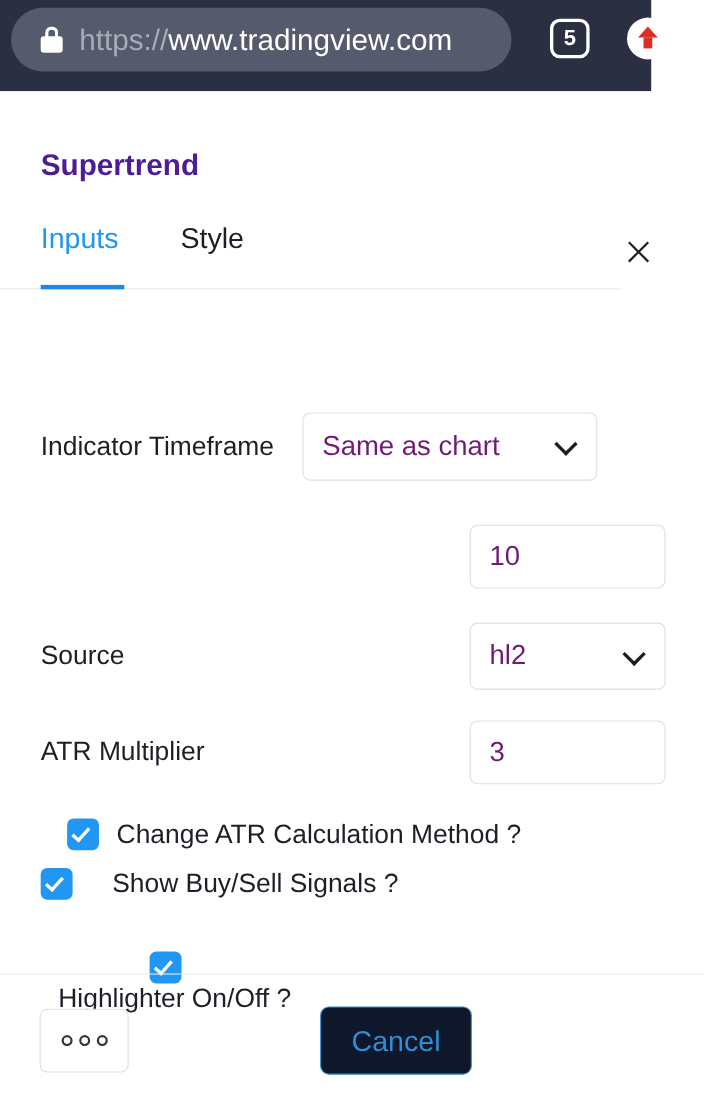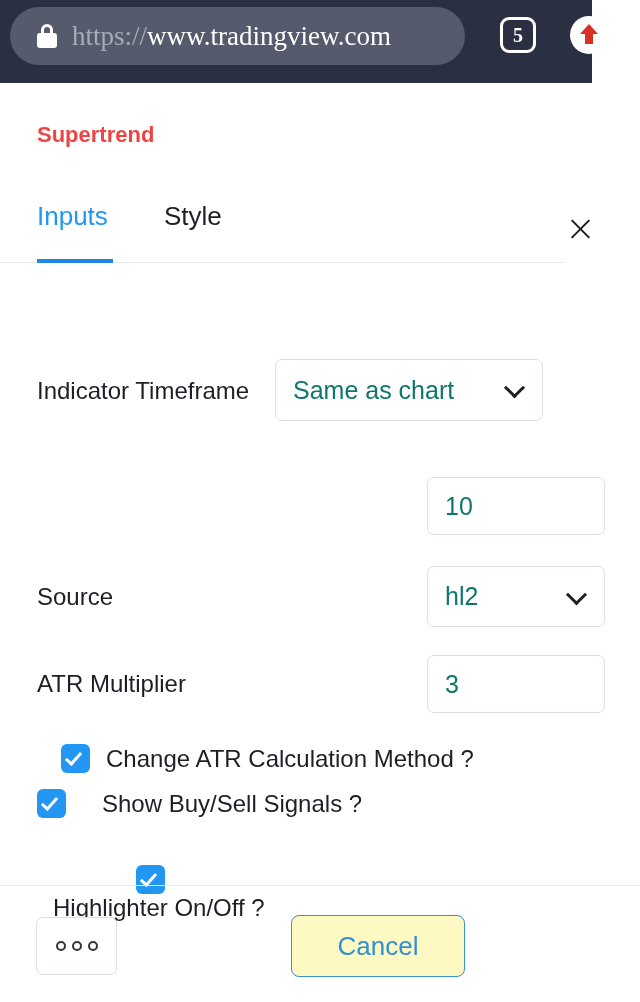--- a/index.html
+++ b/index.html
@@ -8,21 +8,21 @@
     font-family: "Liberation Sans", sans-serif;
     background: #ffffff;
     overflow: hidden;
   }
 
   
   .browser-bar {
     position: absolute; left: 0; top: 0;
     width: 592px; height: 83px;
     background: #2b2f42;
-    display: flex; align-items: center; font-family: Liberation Serif, serif;
+    display: flex; align-items: center;
   }
   .url-pill {
     position: absolute; left: 10px; top: 7px;
     width: 455px; height: 58px;
     background: #555b6d;
     border-radius: 29px;
     display: flex; align-items: center;
     padding-left: 26px;
   }
   .lock-icon { width: 22px; height: 26px; position: relative; flex: 0 0 auto; }
@@ -78,22 +78,22 @@
     background: #d93025;
   }
 
   
   .dialog {
     position: absolute; left: 0; top: 83px;
     width: 640px; height: 919px;
     background: #ffffff;
   }
   .dialog-title {
-    position: absolute; left: 37px; top: 39px;
-    font-size: 22px; font-weight: bold; color: #ef4444;
+    position: absolute; left: 37px; top: 52px;
+    font-size: 27px; font-weight: bold; color: #4c1d95;
   }
   .close-btn {
     position: absolute; left: 558px; top: 124px;
     width: 44px; height: 44px;
     display: flex; align-items: center; justify-content: center;
   }
   .close-btn .bar {
     position: absolute; left: 10px; top: 21px;
     width: 25px; height: 2px;
     background: #1d1f27;
@@ -130,33 +130,33 @@
     white-space: nowrap;
   }
   .field {
     position: absolute;
     border: 1px solid #dcdfe3;
     border-radius: 7px;
     background: #ffffff;
     display: flex; align-items: center;
   }
   .field .value {
-    font-size: 25px; color: #0f766e;
+    font-size: 25px; color: #701a75;
     margin-left: 17px;
   }
   .chev {
     position: absolute; right: 20px; top: 50%;
     width: 15px; height: 15px;
     border-right: 3px solid #1d1f27;
     border-bottom: 3px solid #1d1f27;
     transform: translateY(-65%) rotate(45deg);
   }
 
   
-  .row-timeframe { top: 96px; height: 62px; padding-left: 24px; }
+  .row-timeframe { top: 112px; height: 62px; padding-left: 24px; }
   .row-timeframe .row-label { top: 18px; }
   .field-timeframe { left: 275px; top: 0; width: 268px; height: 62px; }
 
   .row-atrperiod { top: 214px; height: 58px; }
   .row-atrperiod .row-label { top: 15px; }
   .field-atrperiod { left: 427px; top: 0; width: 178px; height: 58px; }
 
   .row-source { top: 303px; height: 61px; }
   .row-source .row-label { top: 17px; }
   .field-source { left: 427px; top: 0; width: 178px; height: 61px; }
@@ -206,24 +206,24 @@
     display: flex; align-items: center; justify-content: center;
     gap: 6px;
   }
   .dot-ring {
     width: 10px; height: 10px;
     border: 2px solid #31353f;
     border-radius: 50%;
   }
   .cancel-btn {
     position: absolute; left: 291px; top: 832px;
-    width: 174px; height: 62px;
+    width: 138px; height: 62px;
     border: 1px solid #3b92d2;
     border-radius: 8px;
-    background: #fef9c3;
+    background: #0f172a;
     color: #2f8fd4;
     font-size: 26px;
     font-family: "Liberation Sans", sans-serif;
   }
   .ok-btn {
     position: absolute; left: 485px; top: 832px;
     width: 119px; height: 62px;
     border: none;
     border-radius: 8px;
     background: #2196f3;

